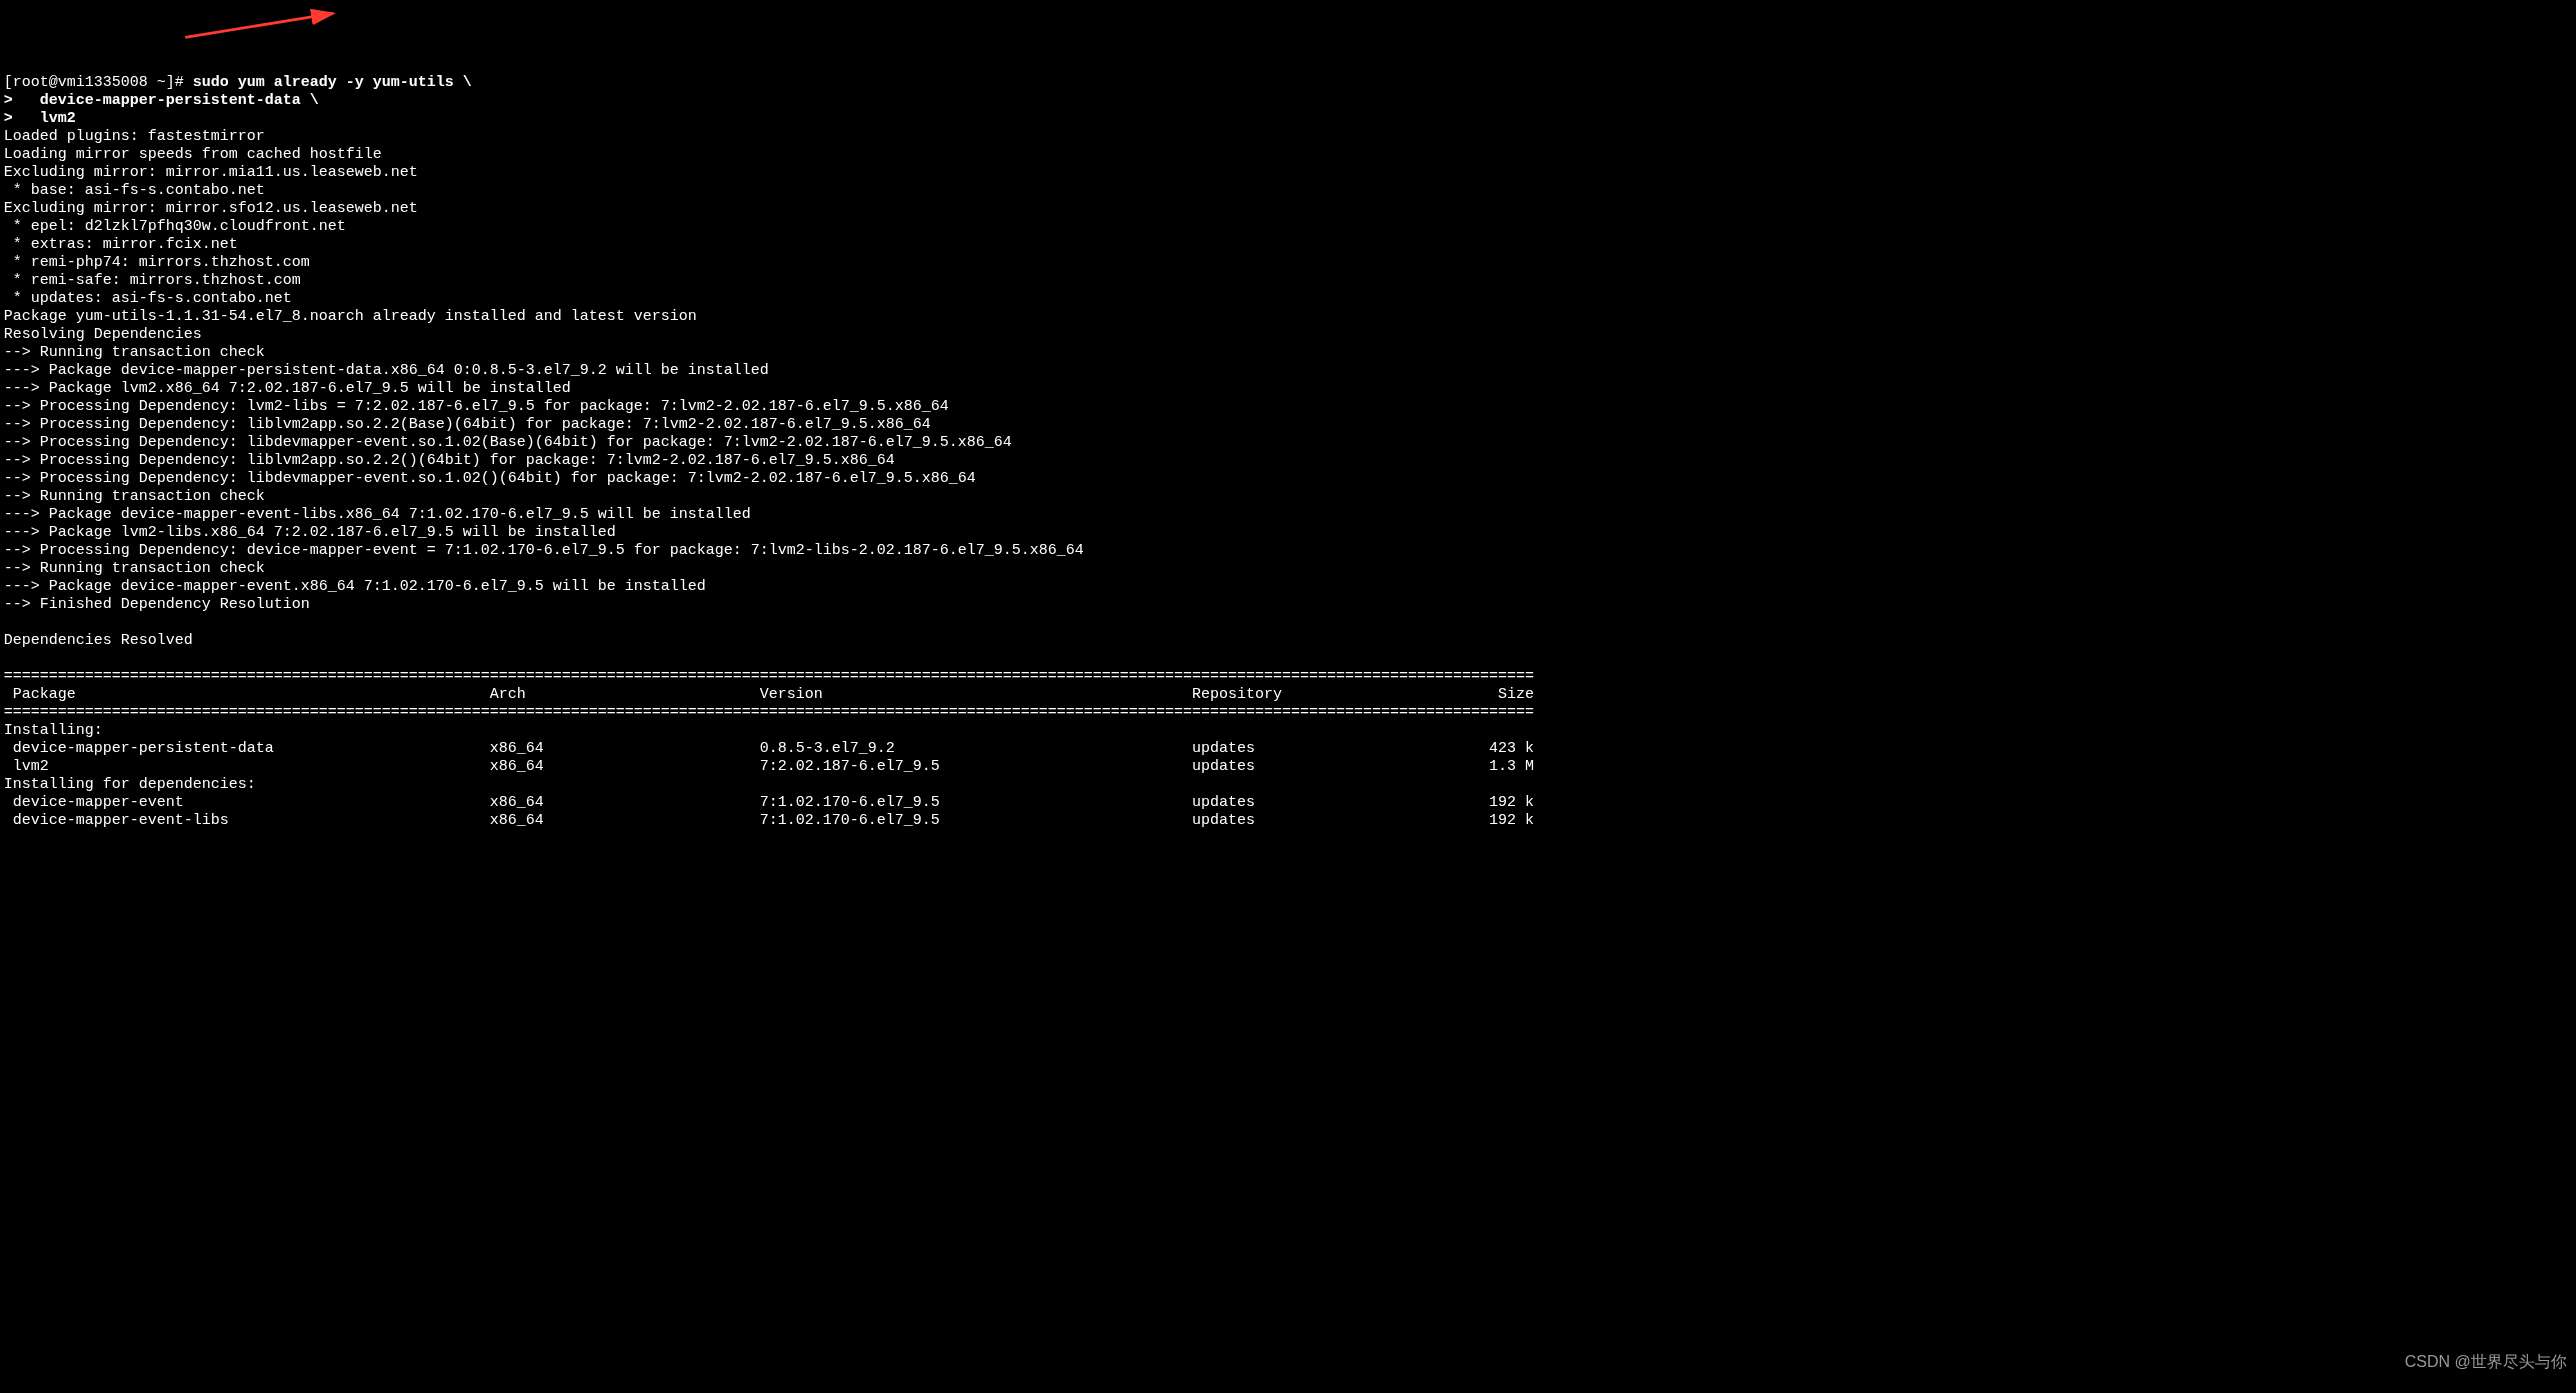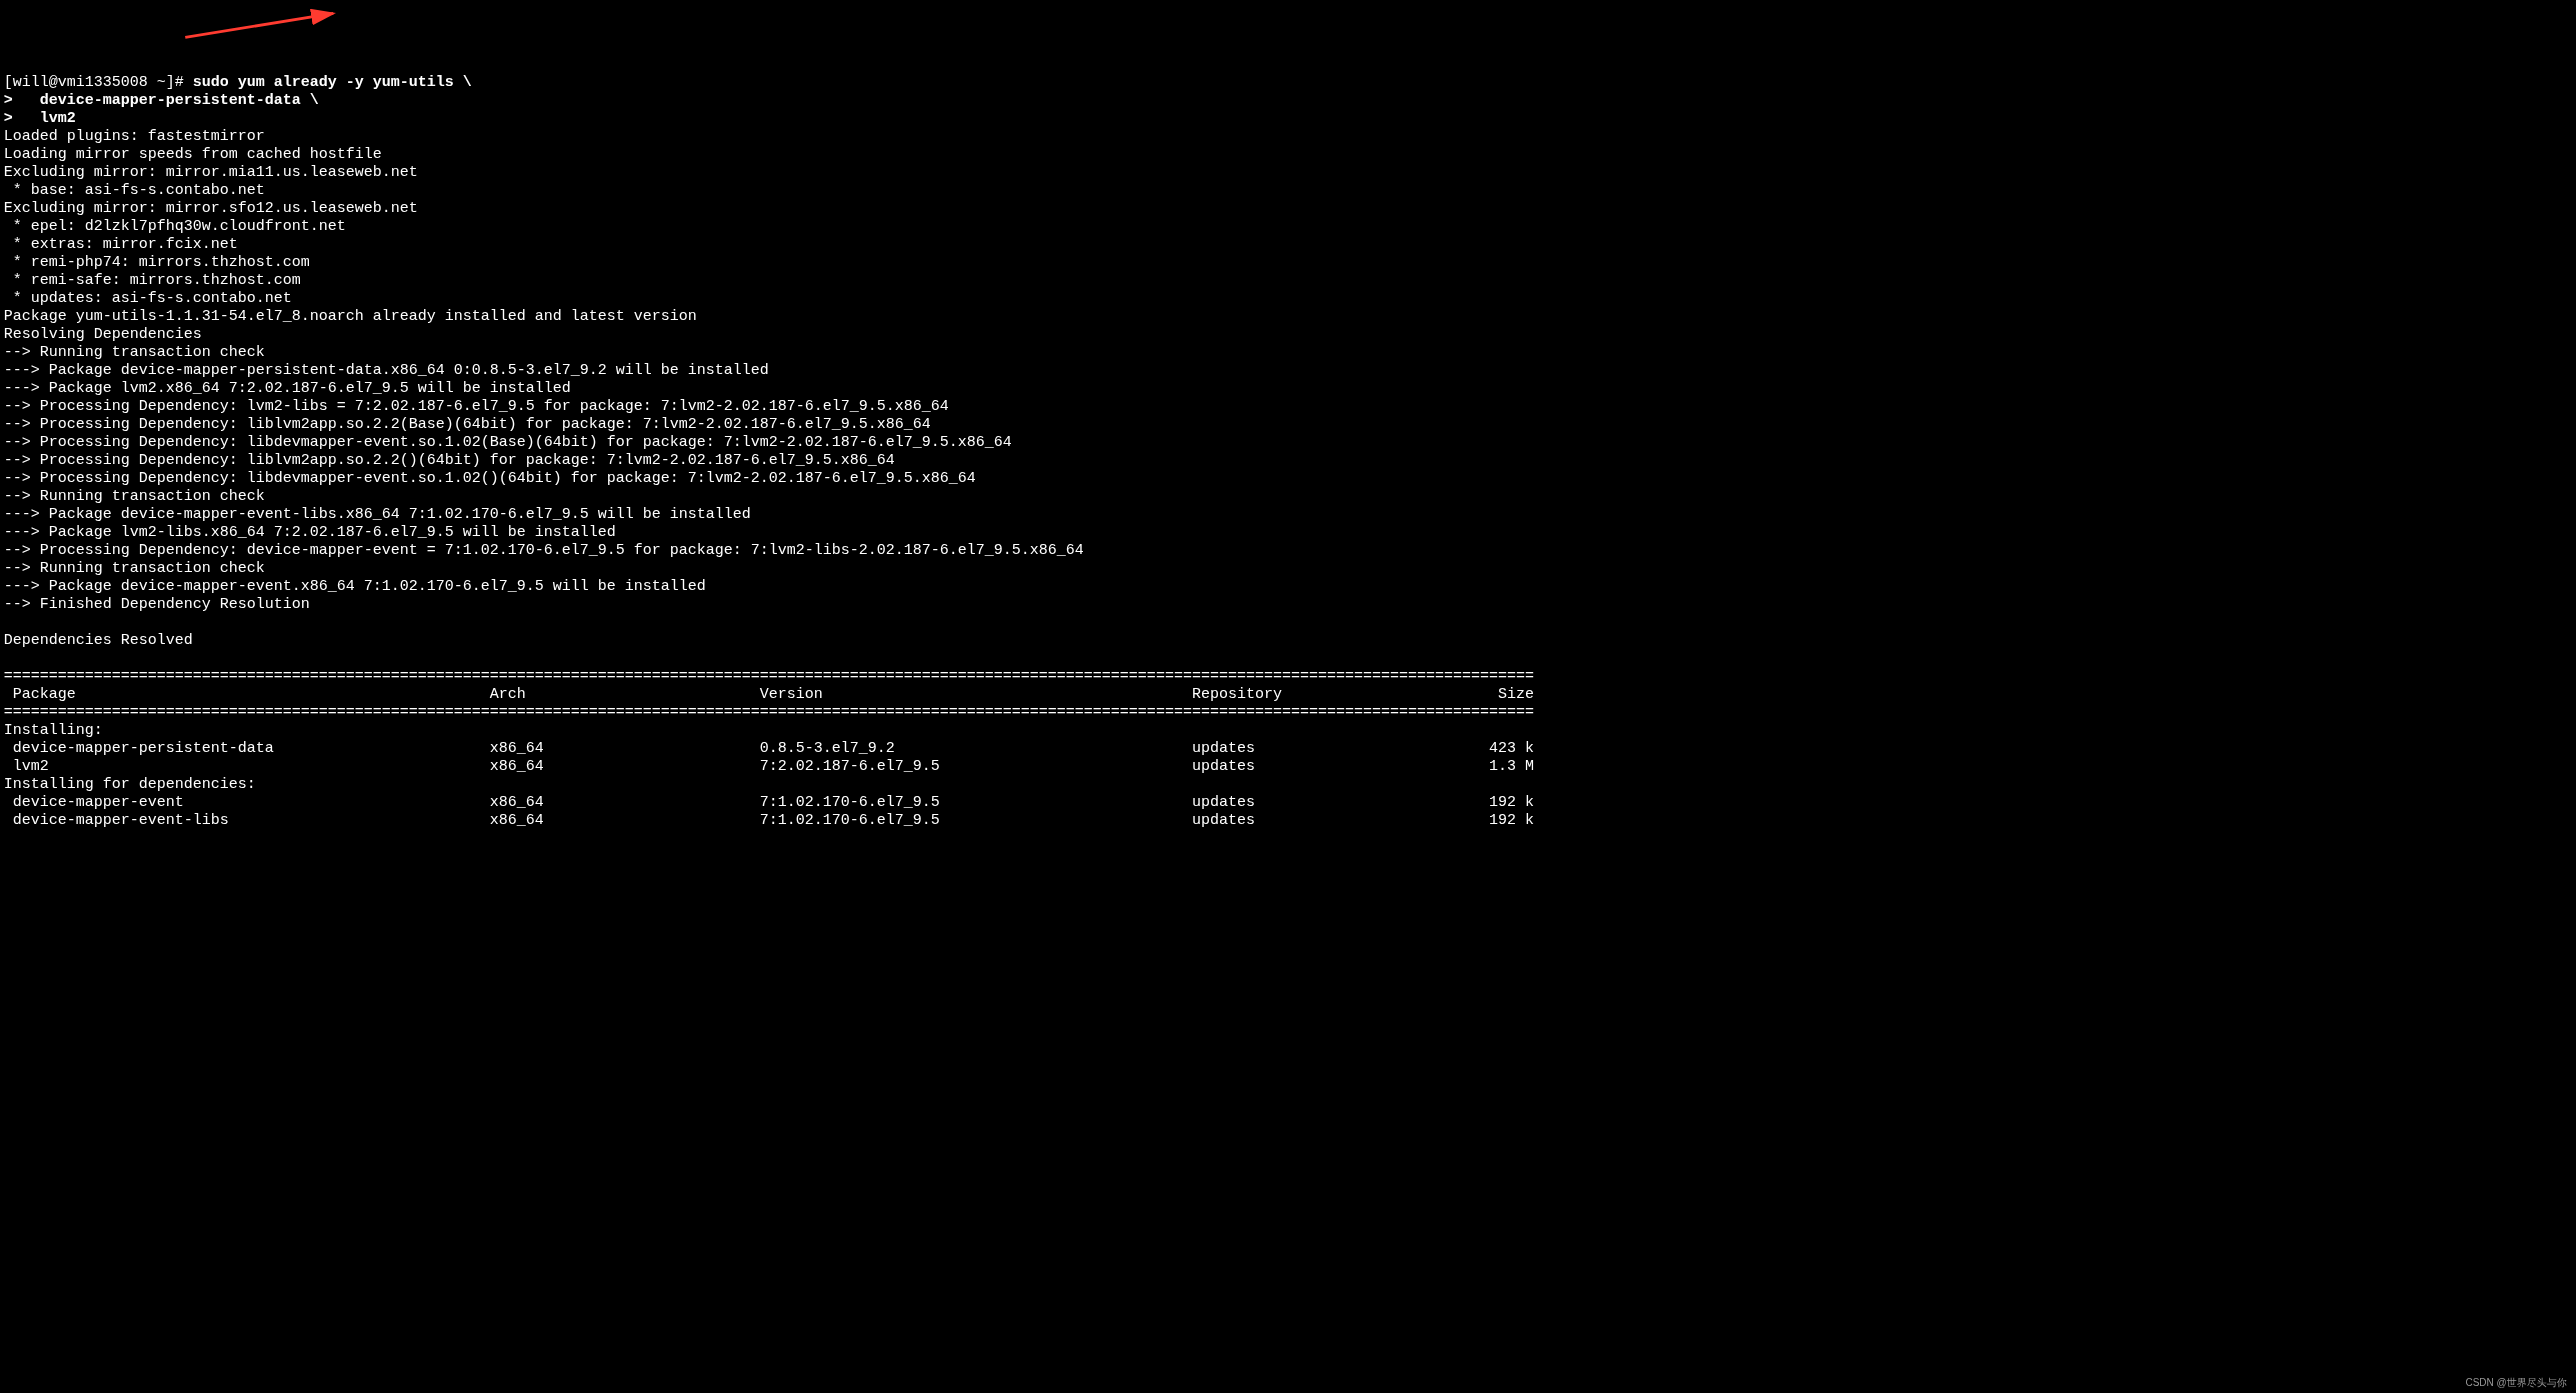--- a/index.html
+++ b/index.html
@@ -21,34 +21,34 @@
   }
   .bold { font-weight: bold; }
   .arrow {
     position: absolute;
     top: 5.6px;
     left: 176px;
     pointer-events: none;
   }
   .watermark {
     position: absolute;
-    bottom: 4px;
+    bottom: 22px;
     right: 9.3px;
-    font-size: 10px;
+    font-size: 16px;
     color: #999;
     font-family: sans-serif;
     white-space: nowrap;
   }
 </style>
 </head>
 <body>
 
 
 
-<div class="terminal"><span><span>[will@vmi1335008 ~]# </span><span class="bold">sudo yum already -y yum-utils \</span>
+<div class="terminal"><span><span>[root@vmi1335008 ~]# </span><span class="bold">sudo yum already -y yum-utils \</span>
 <span class="bold">&gt;   device-mapper-persistent-data \</span>
 <span class="bold">&gt;   lvm2</span></span>
 <span id="outlines">Loaded plugins: fastestmirror
 Loading mirror speeds from cached hostfile
 Excluding mirror: mirror.mia11.us.leaseweb.net
  * base: asi-fs-s.contabo.net
 Excluding mirror: mirror.sfo12.us.leaseweb.net
  * epel: d2lzkl7pfhq30w.cloudfront.net
  * extras: mirror.fcix.net
  * remi-php74: mirrors.thzhost.com

